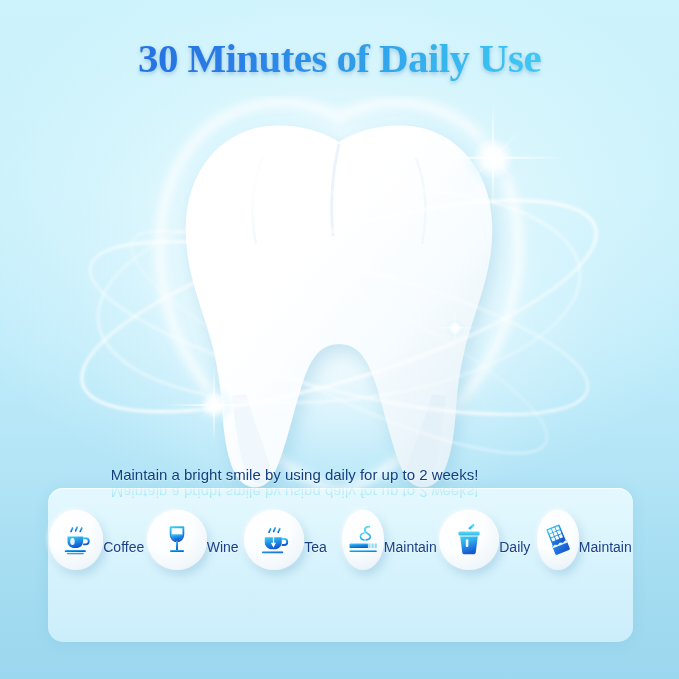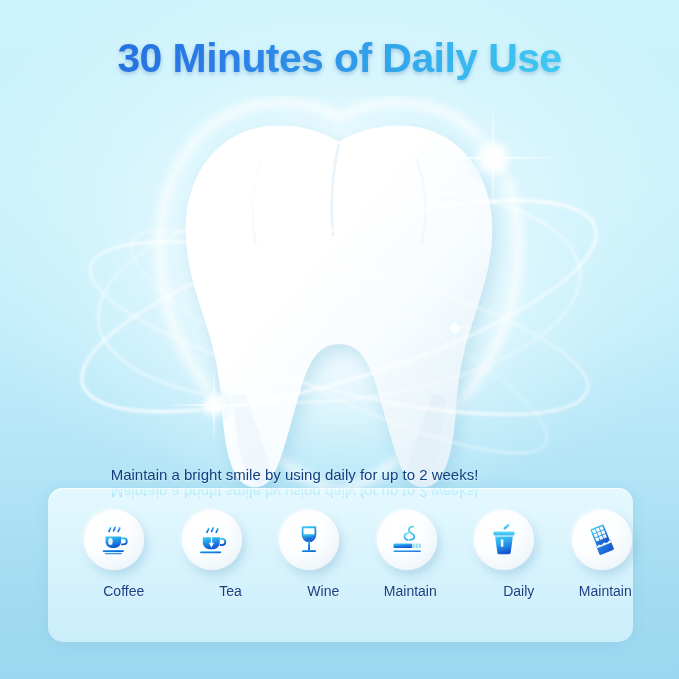--- a/index.html
+++ b/index.html
@@ -32,20 +32,21 @@
     font-weight:bold;
     letter-spacing:-0.6px;
     line-height:1.12;
     background:linear-gradient(95deg,#2472e0 0%, #2a7ce6 22%, #2f9ae9 52%, #36b6ef 76%, #3ec9f3 100%);
     -webkit-background-clip:text;
     background-clip:text;
     color:transparent;
     -webkit-text-fill-color:transparent;
     filter:drop-shadow(0 2px 2px rgba(20,90,160,.30));
     white-space:nowrap;
+    font-family:Liberation Serif, serif;
   }
 
   
   #tooth-scene {
     position:absolute;
     left:0; top:96px;
     width:679px; height:400px;
     z-index:10;
   }
   #tooth-glow {
@@ -112,22 +113,22 @@
   #icon-row {
     position:absolute;
     left:0; top:22px; width:585px;
     display:flex;
     justify-content:space-around;
     align-items:flex-start;
   }
   .icon-item {
     width:95px;
     display:flex;
-    flex-direction:column;
-    align-items:flex-end;
+    flex-direction:row;
+    align-items:center;
   }
   .icon-circle {
     width:60px; height:60px;
     border-radius:50%;
     background:radial-gradient(circle at 34% 28%, #ffffff 0%, #fdfeff 42%, #f1f7fb 72%, #e4eef6 100%);
     box-shadow:
       3px 5px 10px rgba(86,150,190,.28),
       -1px -1px 4px rgba(255,255,255,.95),
       inset 0 1px 1px rgba(255,255,255,.9);
     display:flex; align-items:center; justify-content:center;
@@ -295,59 +296,59 @@
             <rect x="11" y="42" width="24" height="2.2" rx="1.1" fill="url(#gCoffee)" opacity="0.85"></rect>
           </svg>
         </div>
         <div class="icon-label">Coffee</div>
       </div>
 
       <div class="icon-item">
         <div class="icon-circle">
           <svg width="34" height="34" viewBox="0 0 48 48">
             <defs>
+              <linearGradient id="gWine" x1="0" y1="0" x2="0.3" y2="1">
+                <stop offset="0%" stop-color="#3fd0f2"></stop>
+                <stop offset="55%" stop-color="#1f8ce6"></stop>
+                <stop offset="100%" stop-color="#1459d2"></stop>
+              </linearGradient>
+            </defs>
+            <path d="M15 6h18v10c0 5.5-4 9.8-9 9.8S15 21.5 15 16V6z" fill="none" stroke="url(#gWine)" stroke-width="2.6" stroke-linejoin="round"></path>
+            <path d="M15.4 16h17.2c-.5 5-4.2 8.6-8.6 8.6S15.9 21 15.4 16z" fill="url(#gWine)"></path>
+            <rect x="22.6" y="25.5" width="2.8" height="13" rx="1.2" fill="url(#gWine)"></rect>
+            <rect x="14" y="38" width="20" height="3" rx="1.5" fill="url(#gWine)"></rect>
+          </svg>
+        </div>
+        <div class="icon-label">Wine</div>
+      </div>
+
+      <div class="icon-item">
+        <div class="icon-circle">
+          <svg width="34" height="34" viewBox="0 0 48 48">
+            <defs>
               <linearGradient id="gTea" x1="0" y1="0" x2="0.3" y2="1">
                 <stop offset="0%" stop-color="#3fd0f2"></stop>
                 <stop offset="55%" stop-color="#1f8ce6"></stop>
                 <stop offset="100%" stop-color="#1459d2"></stop>
               </linearGradient>
             </defs>
             <g fill="none" stroke="url(#gTea)" stroke-width="2.4" stroke-linecap="round">
               <path d="M17 13c0-2.5 2-2.5 2-5"></path>
               <path d="M23.5 12c0-2.6 2-2.6 2-5.2"></path>
               <path d="M30 13c0-2.5 2-2.5 2-5"></path>
             </g>
             <path d="M11 20h24v7.5c0 5.4-4.6 9.7-10.4 9.7h-3.2C15.6 37.2 11 32.9 11 27.5V20z" fill="url(#gTea)"></path>
             <path d="M35 22.5h3.4c2.5 0 4.3 1.9 4.3 4.2s-1.8 4.3-4.3 4.3H35" fill="none" stroke="url(#gTea)" stroke-width="2.6"></path>
 
             <rect x="22.4" y="20" width="1.8" height="8" fill="#ffffff"></rect>
             <path d="M19.6 28h7.2l-3.6 7z" fill="#ffffff"></path>
             <rect x="7" y="40" width="30" height="2.8" rx="1.4" fill="url(#gTea)"></rect>
           </svg>
         </div>
         <div class="icon-label">Tea</div>
-      </div>
-
-      <div class="icon-item">
-        <div class="icon-circle">
-          <svg width="34" height="34" viewBox="0 0 48 48">
-            <defs>
-              <linearGradient id="gWine" x1="0" y1="0" x2="0.3" y2="1">
-                <stop offset="0%" stop-color="#3fd0f2"></stop>
-                <stop offset="55%" stop-color="#1f8ce6"></stop>
-                <stop offset="100%" stop-color="#1459d2"></stop>
-              </linearGradient>
-            </defs>
-            <path d="M15 6h18v10c0 5.5-4 9.8-9 9.8S15 21.5 15 16V6z" fill="none" stroke="url(#gWine)" stroke-width="2.6" stroke-linejoin="round"></path>
-            <path d="M15.4 16h17.2c-.5 5-4.2 8.6-8.6 8.6S15.9 21 15.4 16z" fill="url(#gWine)"></path>
-            <rect x="22.6" y="25.5" width="2.8" height="13" rx="1.2" fill="url(#gWine)"></rect>
-            <rect x="14" y="38" width="20" height="3" rx="1.5" fill="url(#gWine)"></rect>
-          </svg>
-        </div>
-        <div class="icon-label">Wine</div>
       </div>
 
       <div class="icon-item">
         <div class="icon-circle">
           <svg width="34" height="34" viewBox="0 0 48 48">
             <defs>
               <linearGradient id="gSmoke" x1="0" y1="0" x2="0.3" y2="1">
                 <stop offset="0%" stop-color="#3fd0f2"></stop>
                 <stop offset="55%" stop-color="#1f8ce6"></stop>
                 <stop offset="100%" stop-color="#1459d2"></stop>

